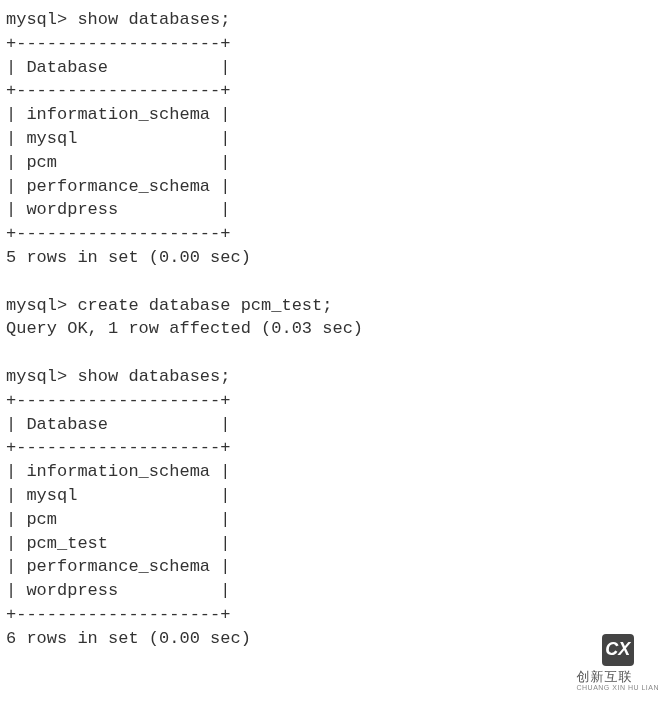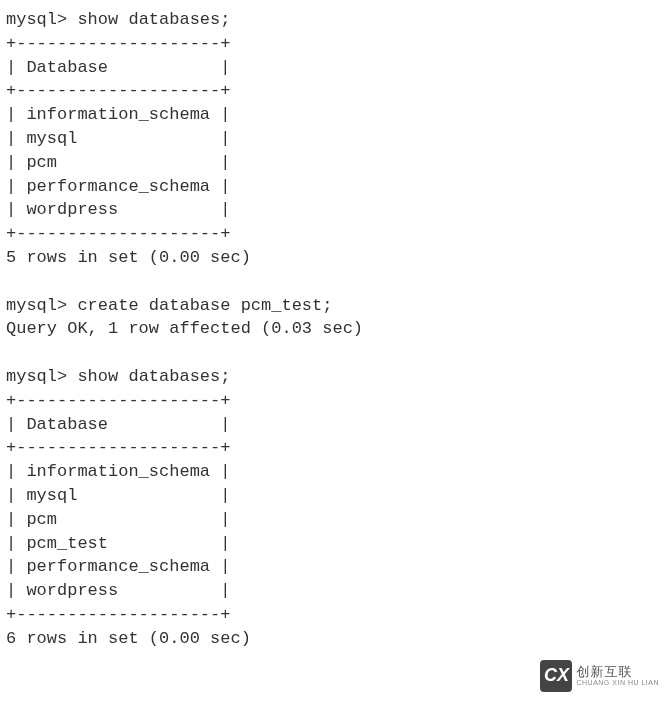--- a/index.html
+++ b/index.html
@@ -22,20 +22,21 @@
       font-family: Liberation Mono, monospace;
       white-space: pre;
     }
     .watermark {
       position: absolute;
       bottom: 12px;
       right: 10px;
       display: flex;
       align-items: center;
       gap: 4px;
+      flex-direction: column;
     }
     .watermark-logo {
       width: 32px;
       height: 32px;
       background: #444;
       border-radius: 4px;
       color: #fff;
       font-weight: bold;
       font-family: Arial, sans-serif;
       font-size: 18px;

